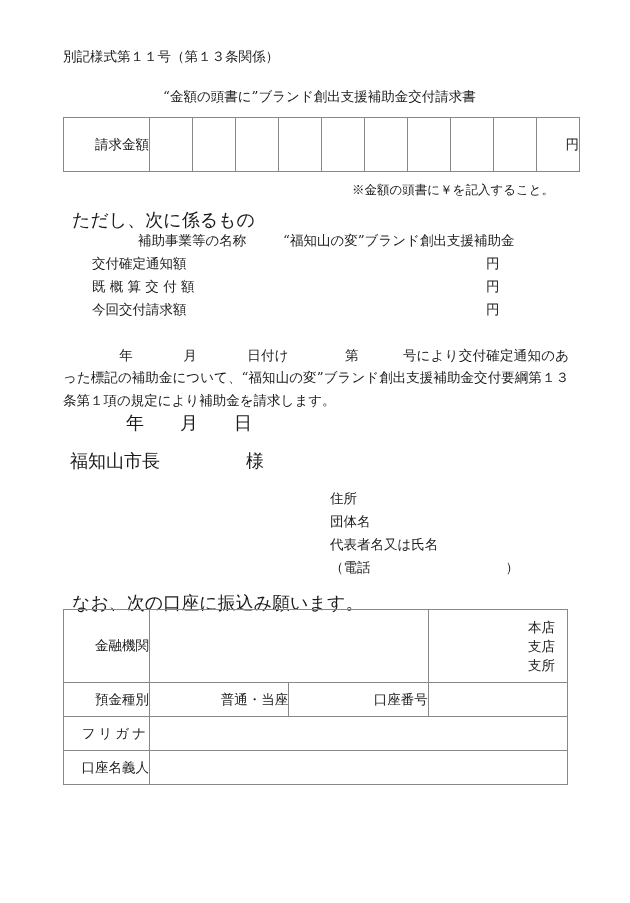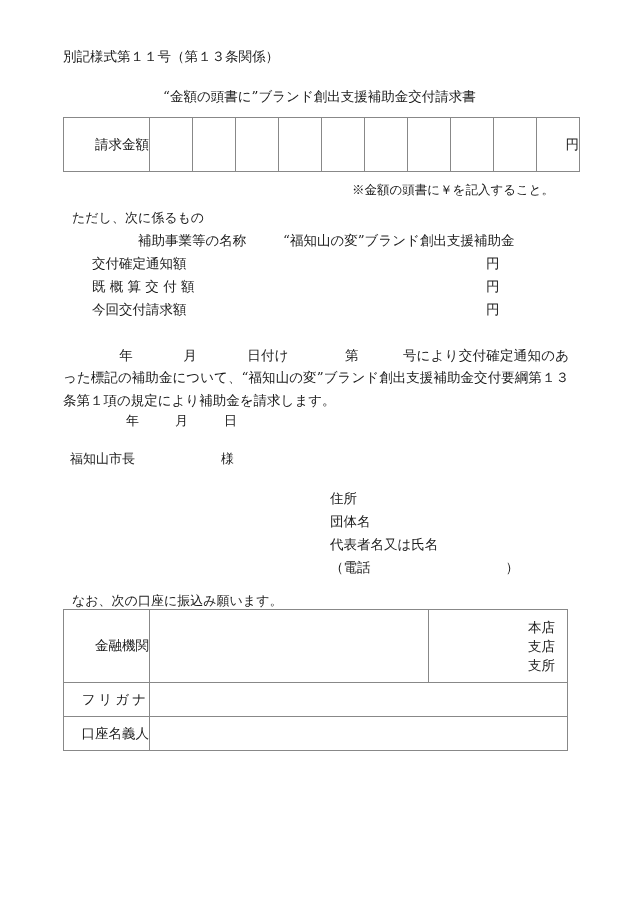--- a/index.html
+++ b/index.html
@@ -21,21 +21,21 @@
     left: 0; top: 0;
     width: 630px;
     height: 903px;
     overflow: hidden;
   }
 
   
   .ln {
     position: absolute;
     white-space: pre;
-    font-size: 13px;
+    font-size: 18px;
     line-height: 1;
   }
   .doc-id   { left: 63px;  top: 50px;  font-size: 13.5px; }
   .doc-title{ left: 163px; top: 90px;  font-size: 13.5px; }
   .note     { left: 352px; top: 184px; font-size: 12.5px; }
 
   .tadashi  { left: 72px;  top: 211px; }
 
   .detail-label {
     position: absolute;
@@ -203,20 +203,26 @@
 
   <table id="bank-table">
     <tbody>
       <tr class="r-kinyu">
         <td class="col-label">金融機関</td>
         <td colspan="2"></td>
         <td class="branch" style="white-space:pre-line;">本店
 支店
 支所</td>
       </tr>
+      <tr class="r-yokin">
+        <td class="col-label">預金種別</td>
+        <td class="col-b">普通・当座</td>
+        <td class="col-c">口座番号</td>
+        <td></td>
+      </tr>
       <tr class="r-furi">
         <td class="col-label sp3">フリガナ</td>
         <td colspan="3"></td>
       </tr>
       <tr class="r-meigi">
         <td class="col-label">口座名義人</td>
         <td colspan="3" class="soft-top"></td>
       </tr>
     </tbody>
   </table>

